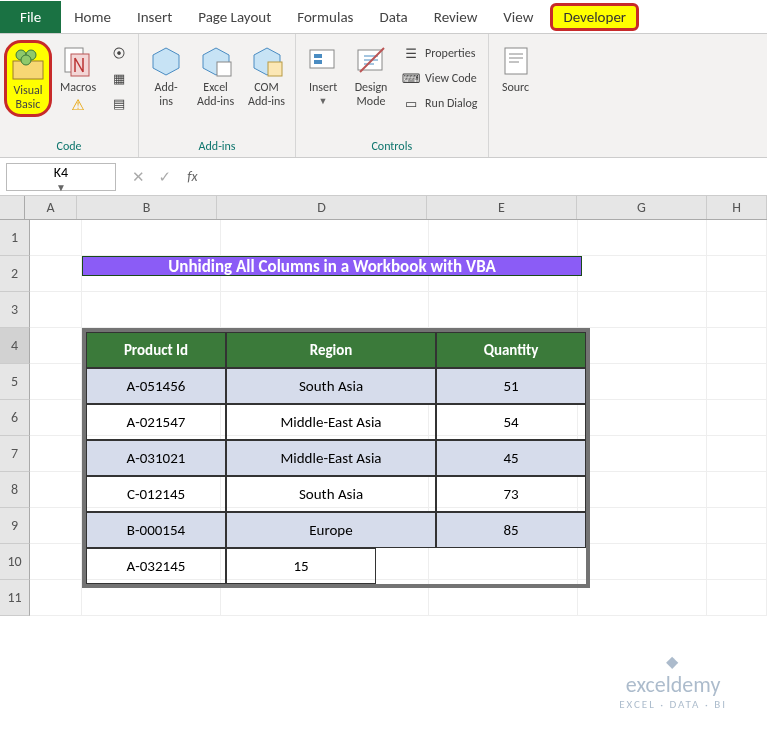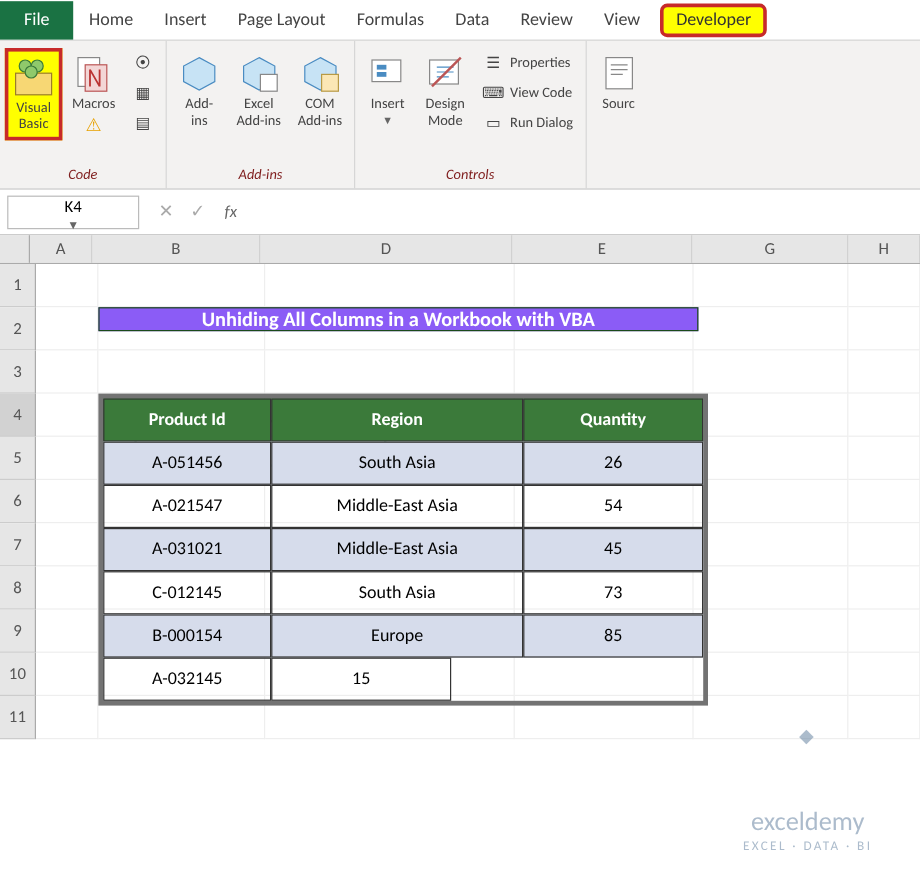--- a/index.html
+++ b/index.html
@@ -8,24 +8,24 @@
 
 .tabs { display: flex; align-items: center; height: 34px; background: #fff; border-bottom: 1px solid #ccc; }
 .tab { padding: 7px 13px; font-size: 15px; color: #444; cursor: pointer; }
 .tab-file { background: #1a7243; color: #fff; font-weight: 500; padding: 7px 20px; }
 .tab-dev { background: #ffff00; color: #333; border: 3px solid #c72a2a; border-radius: 6px; padding: 2px 10px; margin-left: 4px; }
 
 
 .ribbon { display: flex; height: 124px; background: #f3f2f1; border-bottom: 1px solid #ccc; }
 .group { display: flex; flex-direction: column; align-items: center; border-right: 1px solid #d6d6d6; padding: 2px 4px 0; }
 .group-buttons { display: flex; flex: 1; align-items: flex-start; gap: 2px; padding-top: 4px; }
-.group-label { font-size: 12px; color: #7f1d1d; padding: 2px 0 4px; font-style: italic; }
+.group-label { font-size: 12px; color: #0f766e; padding: 2px 0 4px; }
 .big-btn { display: flex; flex-direction: column; align-items: center; gap: 2px; padding: 4px 6px; font-size: 12px; color: #444; text-align: center; line-height: 1.2; cursor: pointer; border-radius: 3px; }
 .big-btn .icon { width: 34px; height: 34px; display: flex; align-items: center; justify-content: center; }
-.vb-btn { background: #ffff00; border: 3px solid #c72a2a; border-radius: 0; padding: 4px 4px 2px; }
+.vb-btn { background: #ffff00; border: 3px solid #c72a2a; border-radius: 17px; padding: 4px 4px 2px; }
 .small-col { display: flex; flex-direction: column; gap: 3px; padding-top: 2px; font-size: 12px; color: #444; }
 .small-item { display: flex; align-items: center; gap: 5px; padding: 2px 6px; cursor: pointer; }
 .sq { width: 18px; height: 18px; display: inline-flex; align-items: center; justify-content: center; font-size: 13px; }
 .warn { color: #e7a100; font-size: 15px; }
 
 
 .formula-row { display: flex; align-items: center; height: 38px; border-bottom: 1px solid #ccc; padding: 4px 6px; gap: 6px; }
 .namebox { width: 110px; height: 28px; border: 1px solid #bbb; display: flex; align-items: center; padding: 0 8px; font-size: 14px; background: #fff; flex-direction: column; }
 .namebox span { flex:1; }
 .nb-arrow { color: #666; font-size: 10px; }
@@ -53,21 +53,21 @@
 .data-table .dcell { display: flex; align-items: center; justify-content: center; border: 1px solid #333; font-size: 15px; }
 .dhead { background: #3b7a3a; color: #fff; font-weight: bold; font-size: 16px; }
 .dalt { background: #d6dceb; }
 .c1 { width: 140px; }
 .c2 { width: 210px; }
 .c3 { width: 150px; text-align: center; }
 
 .selected-cell-ring { position: absolute; left: 82px; top: 130px; width: 210px; height: 39px; border: 2px solid #1a7243; pointer-events: none; }
 
 .watermark { position: absolute; right: 40px; bottom: 18px; opacity: 0.5; font-size: 11px; color: #5b7a9a; text-align: center; letter-spacing: 2px; }
-.watermark .big { font-size: 22px; letter-spacing: 0; font-weight: 500; margin-top: 48px; }
+.watermark .big { font-size: 22px; letter-spacing: 0; font-weight: 500; }
 </style>
 </head>
 <body>
 
 <div class="tabs">
   <div class="tab tab-file">File</div>
   <div class="tab">Home</div>
   <div class="tab">Insert</div>
   <div class="tab">Page Layout</div>
   <div class="tab">Formulas</div>
@@ -346,21 +346,21 @@
     <div class="selected-cell-ring"></div>
     <div class="data-table" id="datatable">
         <div class="drow">
           <div class="dcell dhead c1">Product Id</div>
           <div class="dcell dhead c2">Region</div>
           <div class="dcell dhead c3">Quantity</div>
         </div>
         <div class="drow">
           <div class="dcell c1 dalt">A-051456</div>
           <div class="dcell c2 dalt">South Asia</div>
-          <div class="dcell c3 dalt">26</div>
+          <div class="dcell c3 dalt">51</div>
         </div>
         <div class="drow">
           <div class="dcell c1">A-021547</div>
           <div class="dcell c2">Middle-East Asia</div>
           <div class="dcell c3">54</div>
         </div>
         <div class="drow">
           <div class="dcell c1 dalt">A-031021</div>
           <div class="dcell c2 dalt">Middle-East Asia</div>
           <div class="dcell c3 dalt">45</div>

